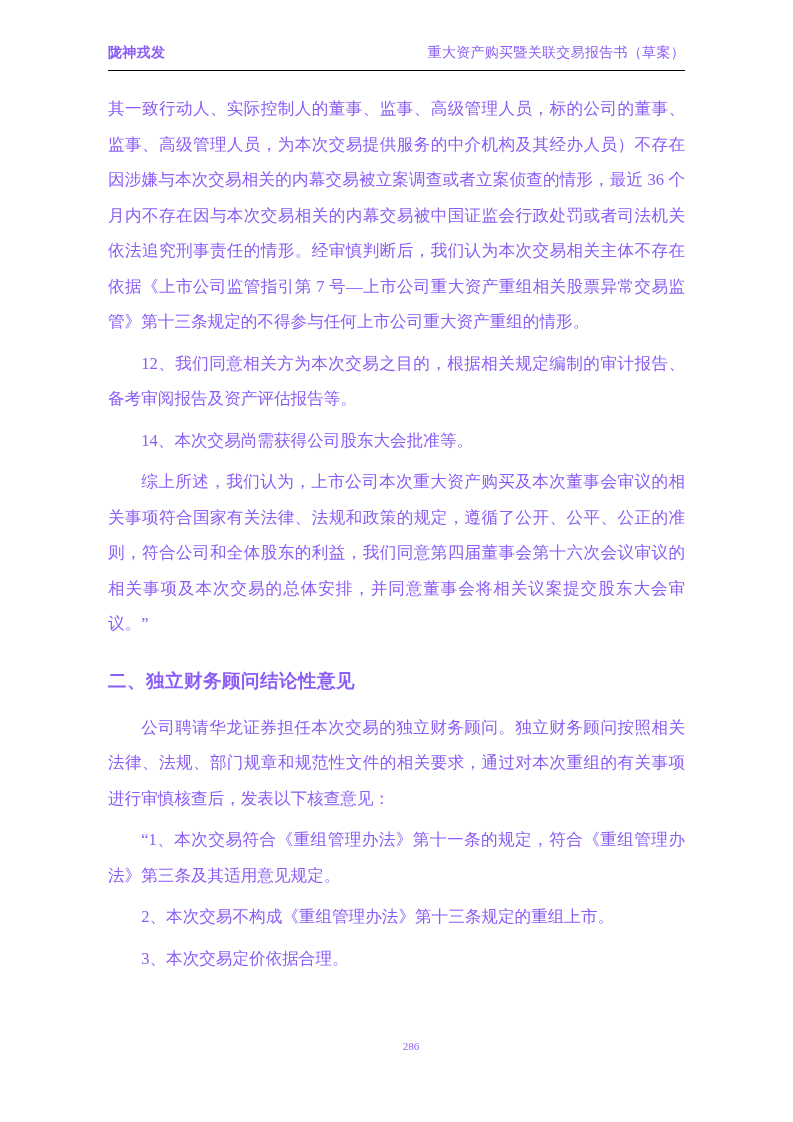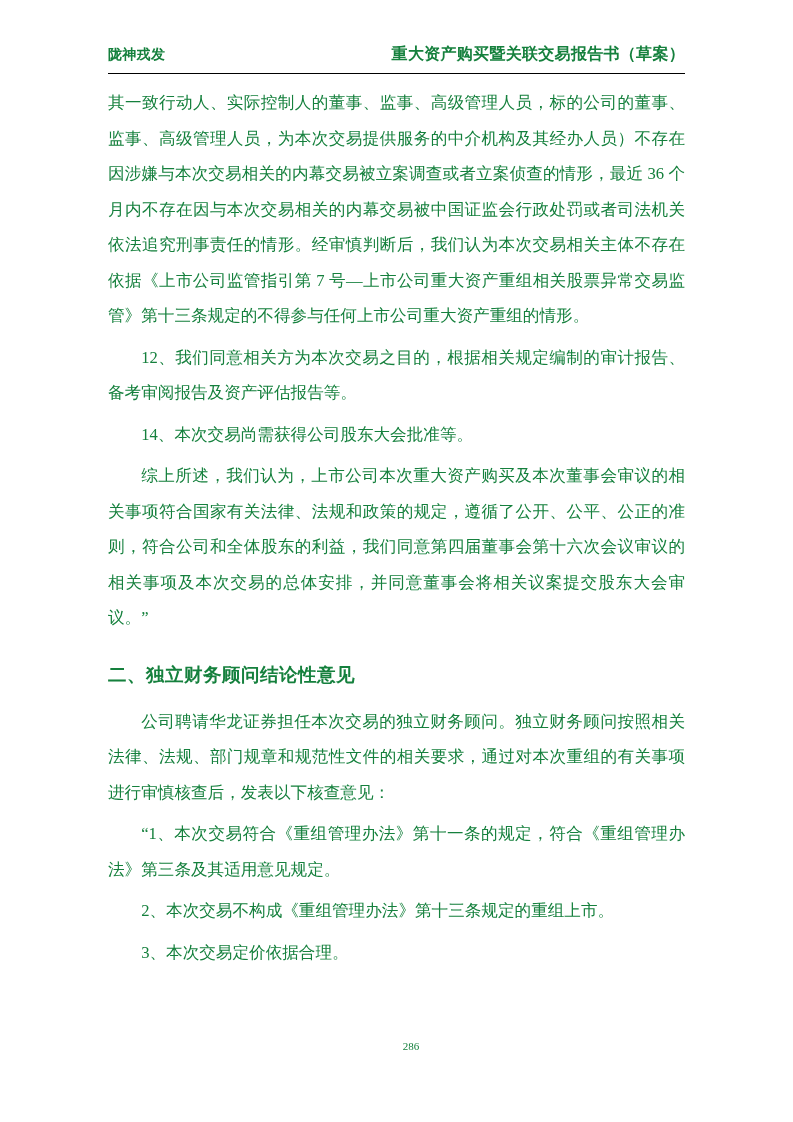--- a/index.html
+++ b/index.html
@@ -8,21 +8,21 @@
     background: #8a8a8a;
   }
   .page {
     width: 793px;
     height: 1122px;
     background: #ffffff;
     position: relative;
     margin: 0 auto;
     box-sizing: border-box;
     font-family: "Liberation Serif", "DejaVu Serif", serif;
-    color: #15803d;
+    color: #8b5cf6;
     overflow: hidden;
   }
   .content {
     position: absolute;
     left: 108px;
     right: 108px;
     top: 44px;
   }
   .header {
     display: flex;
@@ -32,29 +32,29 @@
     letter-spacing: 0.3px;
     padding-bottom: 6px;
   }
   .header-left {
     font-family: "Liberation Sans", "DejaVu Sans", sans-serif;
     font-weight: bold;
     font-size: 14px;
   }
   .header-right {
     font-family: "Liberation Sans", "DejaVu Sans", sans-serif;
-    font-weight: bold;
-    font-size: 16px;
+    font-weight: normal;
+    font-size: 14px;
   }
   .rule {
     border-bottom: 1.2px solid #000;
     margin-top: 2px;
   }
   .body {
-    margin-top: 11px;
+    margin-top: 20px;
     font-size: 16.6px;
     line-height: 35.5px;
     text-align: justify;
     text-justify: inter-ideograph;
   }
   p.para {
     margin: 0 0 6px 0;
     text-indent: 2em;
   }
   p.para.noindent {

